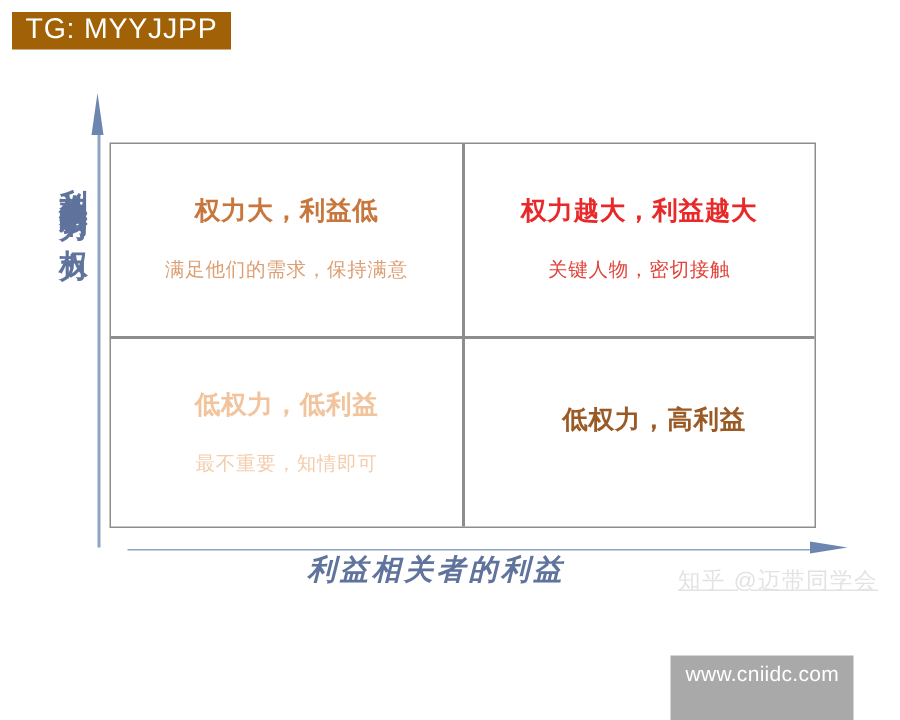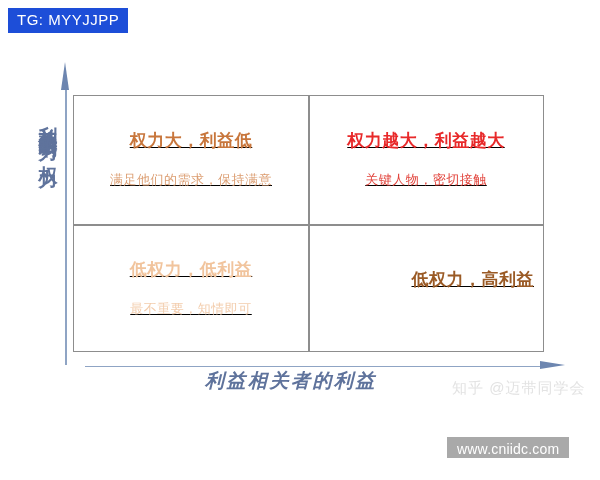--- a/index.html
+++ b/index.html
@@ -13,49 +13,50 @@
     position: relative;
     overflow: hidden;
     font-family: "Liberation Sans", "DejaVu Sans", sans-serif;
   }
 
   
   .wm-tg {
     position: absolute;
     left: 8px;
     top: 8px;
-    background: #1d4ed8;
+    background: #a16207;
     color: #ffffff;
-    font-size: 15px;
+    font-size: 19px;
     letter-spacing: 0.5px;
     padding: 3px 9px 4px 9px;
     line-height: 18px;
     white-space: nowrap;
   }
   .wm-url {
     position: absolute;
     left: 447px;
     top: 437px;
     background: #a9a9a9;
     color: #ffffff;
     font-size: 14px;
     letter-spacing: 0.2px;
-    padding: 4px 10px 0 10px;
+    padding: 4px 10px 23px 10px;
     line-height: 17px;
     white-space: nowrap;
   }
   .wm-zhihu {
     position: absolute;
     left: 452px;
     top: 378px;
     color: #e3e3e3;
     font-size: 15px;
     line-height: 20px;
     white-space: nowrap;
     letter-spacing: 1px;
+    text-decoration: underline;
   }
 
   
   .matrix {
     position: absolute;
     left: 73px;
     top: 95px;
     width: 471px;
     height: 257px;
     border: 1.6px solid #8d8d8d;
@@ -82,26 +83,25 @@
   .quad {
     position: absolute;
     width: 234px;
     height: 128px;
     box-sizing: border-box;
     display: flex;
     flex-direction: column;
     align-items: center;
     justify-content: center;
     text-align: center;
-    text-decoration: underline;
   }
   .q-tl { left: 0;   top: 0; }
   .q-tr { left: 235px; top: 0; }
   .q-bl { left: 0;   top: 129px; }
-  .q-br { left: 226px; top: 129px; align-items: flex-end; }
+  .q-br { left: 245px; top: 129px; }
 
   .q-title {
     font-size: 17px;
     font-weight: bold;
     letter-spacing: 0.5px;
     line-height: 22px;
     margin-bottom: 18px;
   }
   .q-sub {
     font-size: 13px;

